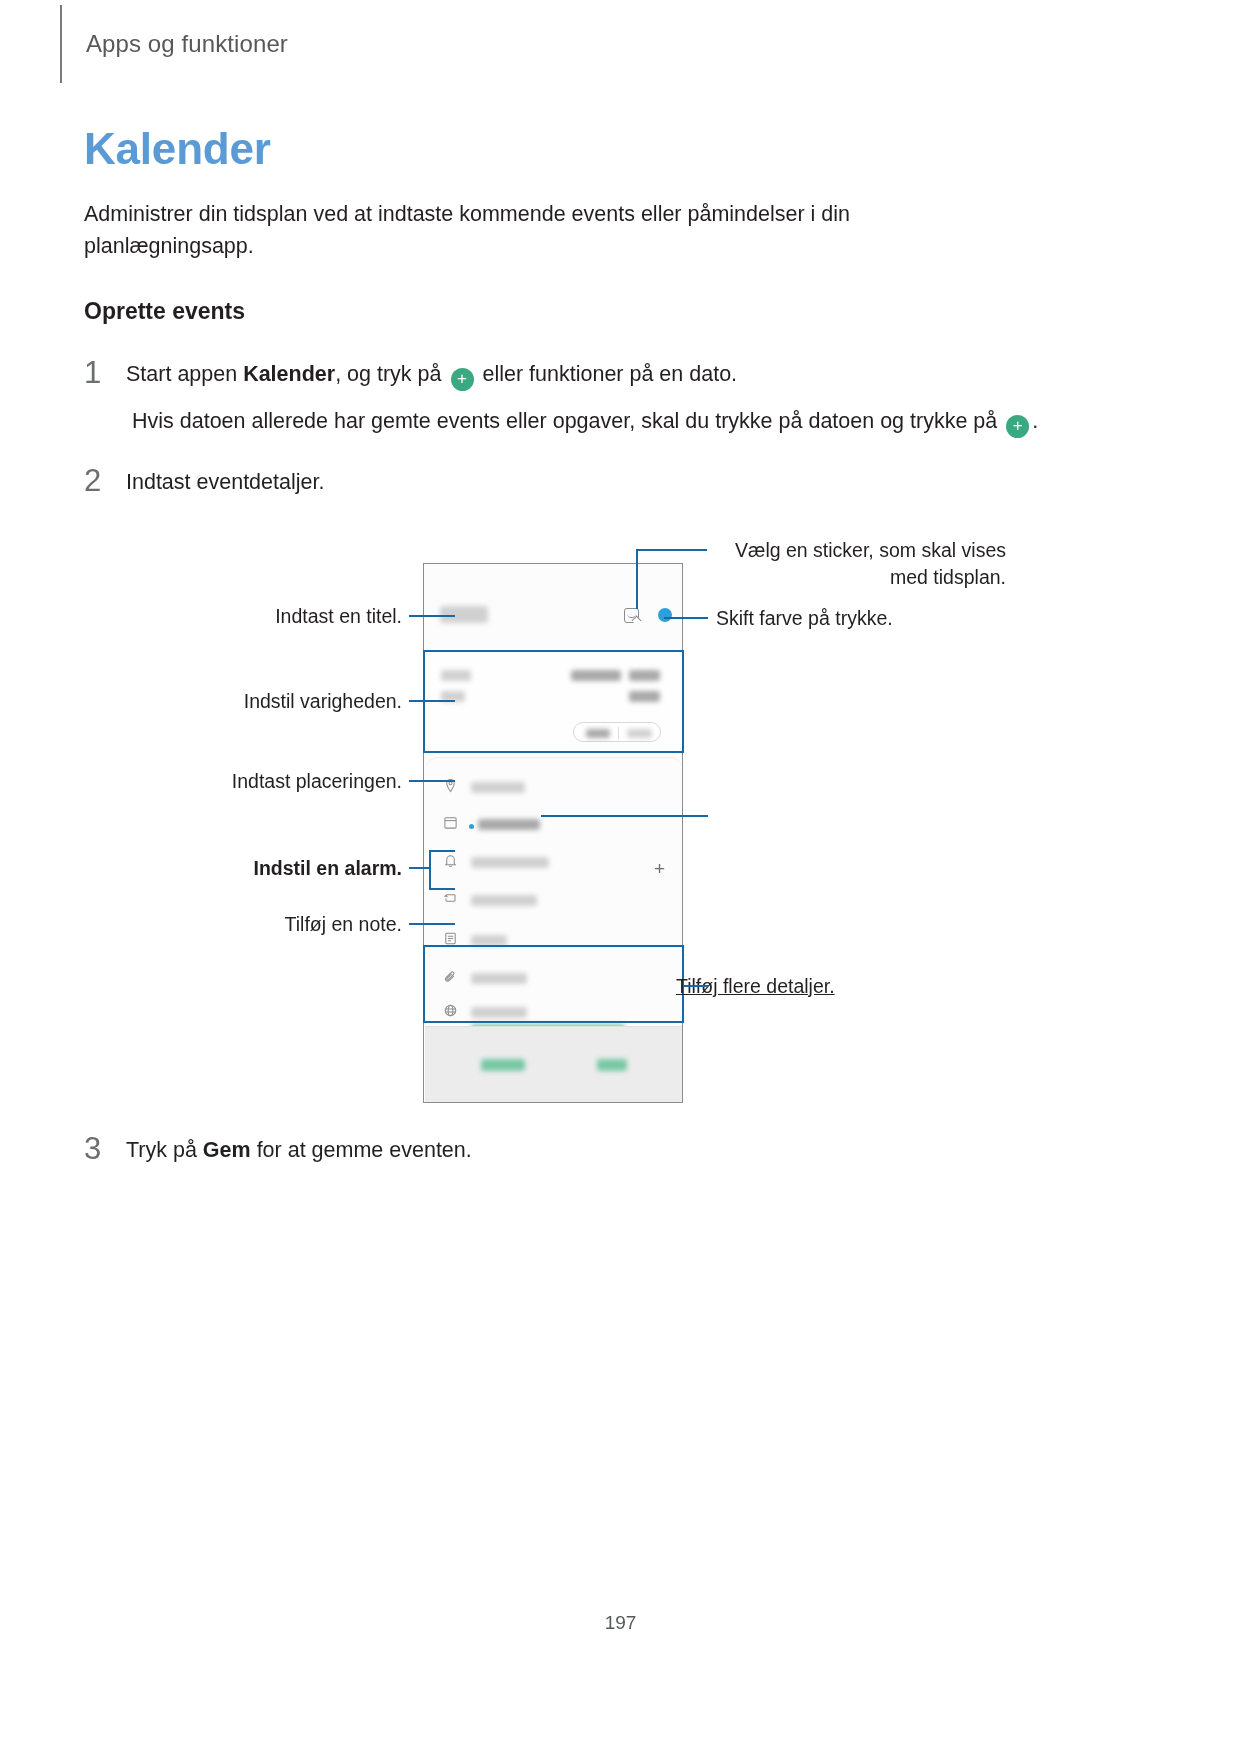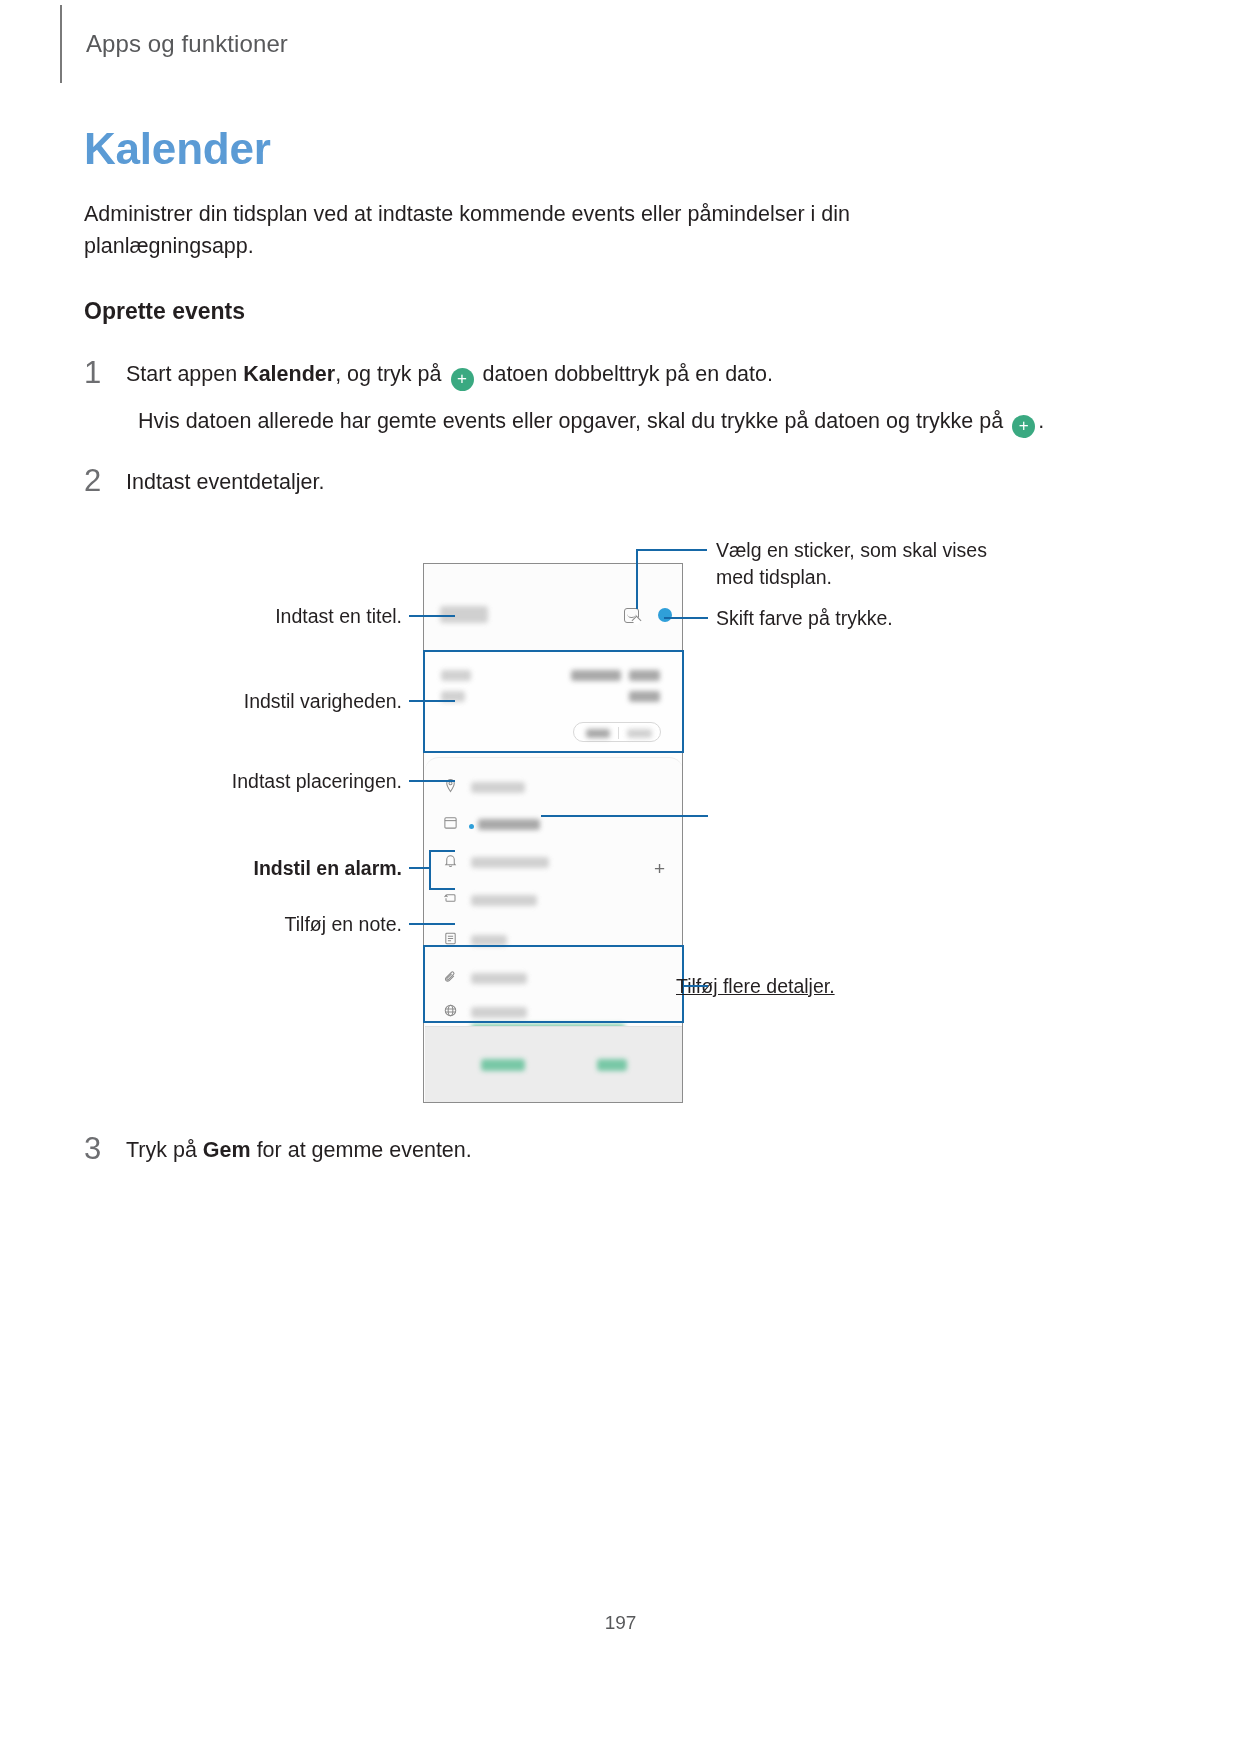--- a/index.html
+++ b/index.html
@@ -81,26 +81,25 @@
     font-weight: 300;
   }
   .step-body {
     font-size: 21.5px;
     line-height: 33px;
     color: #231f20;
   }
   .step1 { left: 84px; top: 358px; width: 1000px; }
   .step1-sub {
     position: absolute;
-    left: 126px;
+    left: 132px;
     top: 405px;
     width: 930px;
     font-size: 21.5px;
     line-height: 33px;
-    text-align: center;
   }
   .step2 { left: 84px; top: 466px; width: 900px; }
   .step3 { left: 84px; top: 1134px; width: 900px; }
 
   b, .b { font-weight: bold; }
 
   .plus-badge {
     display: inline-flex;
     align-items: center;
     justify-content: center;
@@ -202,21 +201,21 @@
   .ic svg { display:block; }
 
   
   .anno {
     position: absolute;
     font-size: 19.5px;
     line-height: 27px;
     color: #231f20;
     white-space: nowrap;
   }
-  .anno.wrap { white-space: normal; }
+  .anno.wrap { white-space: normal; text-align: right; }
   .anno.l { text-align: right; }
 
   .leader { position:absolute; background:#1668a7; }
   .leader.h { height: 2px; }
   .leader.v { width: 2px; }
 
   
   .hl {
     position:absolute;
     border: 2.5px solid #1668a7;
@@ -241,21 +240,21 @@
 
 <div class="chapter-title">Kalender</div>
 <div class="intro">Administrer din tidsplan ved at indtaste kommende events eller påmindelser i din planlægningsapp.</div>
 <div class="section-head">Oprette events</div>
 
 <div class="step step1">
   <div class="step-num">1</div>
   <div class="step-body">
     <span>Start appen </span><b>Kalender</b><span>, og tryk på </span><span class="plus-badge">
         <span>+</span>
-      </span><span> datoen dobbelttryk på en dato.</span>
+      </span><span> eller funktioner på en dato.</span>
   </div>
 </div>
 <div class="step1-sub">
   <span>Hvis datoen allerede har gemte events eller opgaver, skal du trykke på datoen og trykke på </span><span class="plus-badge">
       <span>+</span>
     </span><span>.</span>
 </div>
 
 <div class="step step2">
   <div class="step-num">2</div>

